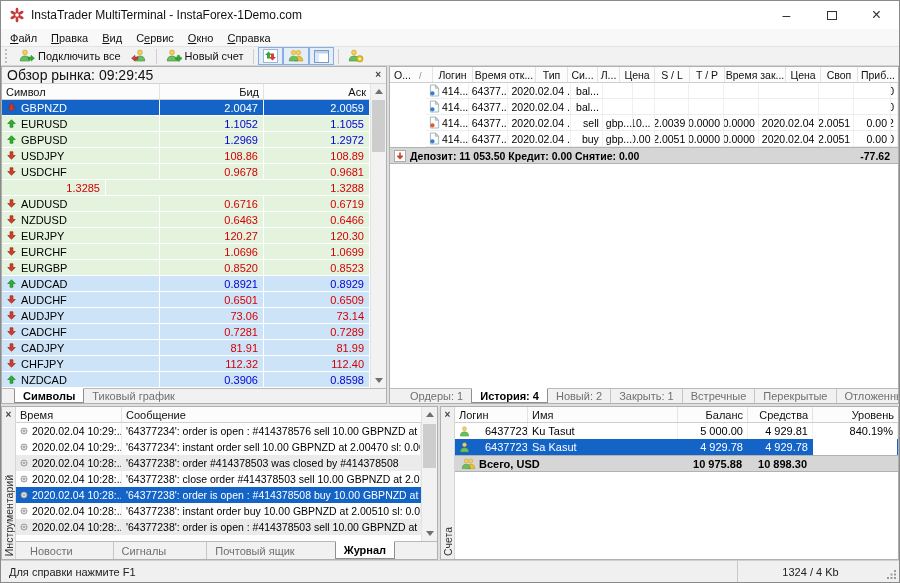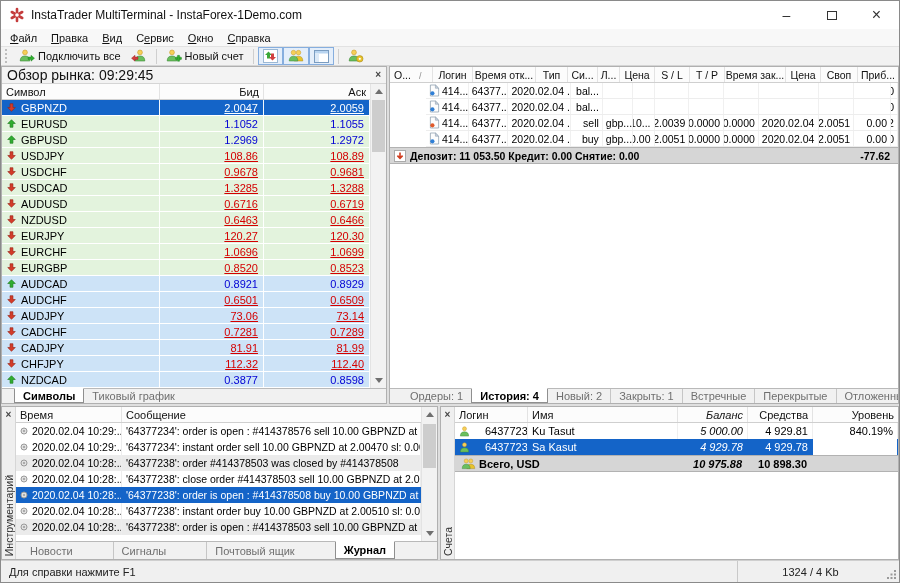--- a/index.html
+++ b/index.html
@@ -55,21 +55,21 @@
   .mrows{flex:1;overflow:hidden;background:#fff;}
   .mrow{display:flex;height:16px;border-bottom:1px solid #fff;background:#fff;font-size:11px;}
   .mrow .mc{display:flex;align-items:center;overflow:hidden;white-space:nowrap;border-right:1px solid rgba(255,255,255,.95);}
   .mc-sym{width:158px;padding-left:5px;gap:5px;}
   .mc-bid{width:104px;justify-content:flex-end;padding-right:5px;}
   .mc-ask{flex:1;justify-content:flex-end;padding-right:5px;}
   .mh-sym{width:158px;} .mh-bid{width:104px;justify-content:flex-end;} .mh-ask{flex:1;justify-content:flex-end;border-right:none;}
   .mrow.green{background:var(--row-green);} .mrow.blue{background:var(--row-blue);}
   .mrow.selected{background:var(--sel);} .mrow.selected .mc{color:#fff !important;}
   .mrow.up .mc-bid,.mrow.up .mc-ask{color:var(--blue);}
-  .mrow.down .mc-bid,.mrow.down .mc-ask{color:var(--red);text-decoration:underline;}
+  .mrow.down .mc-bid,.mrow.down .mc-ask{color:var(--red);}
   .arr svg{display:none;} .arr.up .a-up{display:inline-block;} .arr.down .a-down{display:inline-block;}
   
   .sbar{width:16px;flex:none;background:#f2f2f2;border-left:1px solid #e3e3e3;display:flex;flex-direction:column;}
   .sb-btn{height:15px;position:relative;flex:none;}
   .sb-btn::after{content:"";position:absolute;left:4px;border-left:4px solid transparent;border-right:4px solid transparent;}
   .sb-up::after{top:5px;border-bottom:5px solid #6f6f6f;}
   .sb-down::after{bottom:5px;border-top:5px solid #6f6f6f;}
   .sb-track{flex:1;position:relative;}
   .sb-thumb{position:absolute;left:1px;right:1px;background:#cdcdcd;}
   .mthumb{top:1px;height:52px;} .jthumb{top:2px;height:44px;}
@@ -96,21 +96,21 @@
   .jcol{flex:1;display:flex;flex-direction:column;overflow:hidden;}
   .jc-time{width:106px;} .jc-msg{flex:1;border-right:none;}
   .jrow{display:flex;height:16px;background:#fff;font-size:10.5px;}
   .jrow .cell{display:flex;align-items:center;padding:0 4px;overflow:hidden;white-space:nowrap;border-right:1px solid #ededed;}
   .jrow.gray{background:#ebebeb;}
   .jrow.selected{background:var(--sel);} .jrow.selected .cell{color:#fff;border-color:var(--sel);}
   .bullet{margin-right:4px;flex:none;display:inline-flex;}
   .jtabs{margin-left:14px;padding-left:6px;height:18px;gap:32px;}
   
   .acc-body{display:flex;flex-direction:column;flex:1;overflow:hidden;margin-left:14px;}
-  .ac-login{width:73px;} .ac-name{width:150px;} .ac-bal{width:70px;justify-content:flex-end;font-style:italic;} .ac-eq{width:65px;justify-content:flex-end;} .ac-lvl{flex:1;justify-content:flex-end;border-right:none;}
+  .ac-login{width:73px;} .ac-name{width:150px;} .ac-bal{width:70px;justify-content:flex-end;} .ac-eq{width:65px;justify-content:flex-end;} .ac-lvl{flex:1;justify-content:flex-end;border-right:none;}
   .arow{display:flex;height:16px;background:#fff;font-size:11px;}
   .arow .cell{display:flex;align-items:center;padding:0 4px;overflow:hidden;white-space:nowrap;border-right:1px solid #efefef;}
   .arow .cell{gap:15px;}
   .arow.selected .cell{background:var(--sel);color:#fff;border-color:var(--sel);}
   .arow.selected .ac-lvl{background:#fff;}
   .asum{display:flex;height:17px;background:#d6d6d6;border-top:1px solid #b2b2b2;border-bottom:1px solid #b2b2b2;font-size:11px;font-weight:bold;}
   .asum .cell{display:flex;align-items:center;padding:0 6px;gap:3px;overflow:hidden;white-space:nowrap;}
   
   .statusbar{height:22px;flex:none;background:var(--chrome);border-top:1px solid #cfcfcf;display:flex;align-items:center;font-size:11px;color:#222;}
   .status-left{flex:1;padding:0 8px;}
@@ -339,29 +339,20 @@
                       <path d="M5 0.8 L9.2 5 H6.6 V9.2 H3.4 V5 H0.8 Z" fill="#d43c2a" stroke="#992417" stroke-width="0.7" transform="rotate(180 5 5)"></path>
                     </svg>
                   </span>
                   <span>USDCHF</span>
                 </span>
                 <span class="mc mc-bid">0.9678</span>
                 <span class="mc mc-ask">0.9681</span>
               </div>
 
               <div class="mrow green down">
-                <span class="mc mc-sym">
-                  <span class="arr ico down">
-
-                    <svg class="a-down" width="9" height="9" viewBox="0 0 10 10">
-                      <path d="M5 0.8 L9.2 5 H6.6 V9.2 H3.4 V5 H0.8 Z" fill="#d43c2a" stroke="#992417" stroke-width="0.7" transform="rotate(180 5 5)"></path>
-                    </svg>
-                  </span>
-                  <span>USDCAD</span>
-                </span>
                 <span class="mc mc-bid">1.3285</span>
                 <span class="mc mc-ask">1.3288</span>
               </div>
 
               <div class="mrow green down">
                 <span class="mc mc-sym">
                   <span class="arr ico down">
 
                     <svg class="a-down" width="9" height="9" viewBox="0 0 10 10">
                       <path d="M5 0.8 L9.2 5 H6.6 V9.2 H3.4 V5 H0.8 Z" fill="#d43c2a" stroke="#992417" stroke-width="0.7" transform="rotate(180 5 5)"></path>
@@ -516,21 +507,21 @@
               <div class="mrow blue up">
                 <span class="mc mc-sym">
                   <span class="arr ico up">
                     <svg class="a-up" width="9" height="9" viewBox="0 0 10 10">
                       <path d="M5 0.8 L9.2 5 H6.6 V9.2 H3.4 V5 H0.8 Z" fill="#2fae2f" stroke="#1d7a1d" stroke-width="0.7"></path>
                     </svg>
 
                   </span>
                   <span>NZDCAD</span>
                 </span>
-                <span class="mc mc-bid">0.3877</span>
+                <span class="mc mc-bid">0.3906</span>
                 <span class="mc mc-ask">0.8598</span>
               </div>
             </div>
         </div>
         <div class="sbar">
           <span class="sb-btn sb-up"></span>
           <span class="sb-track">
               <span class="sb-thumb mthumb"></span>
             </span>
           <span class="sb-btn sb-down"></span>

